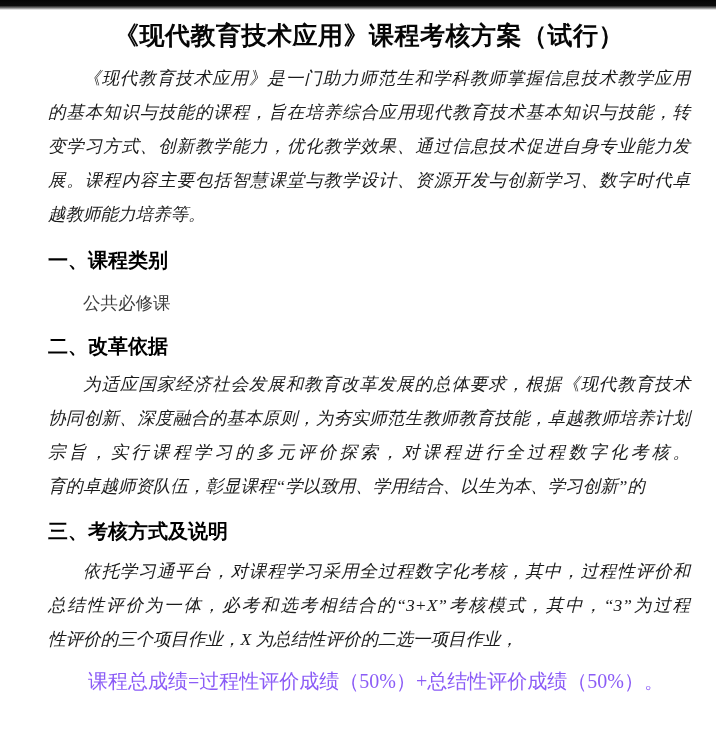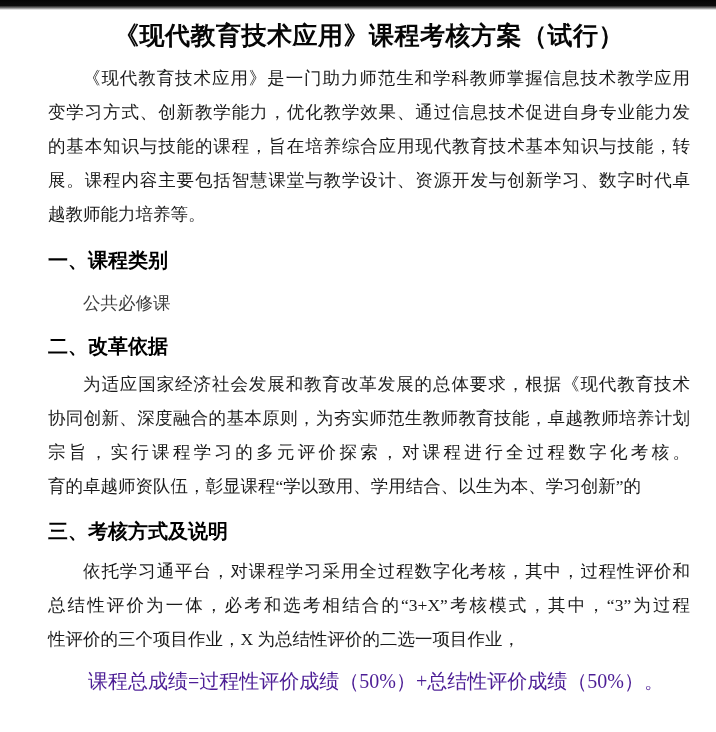--- a/index.html
+++ b/index.html
@@ -39,20 +39,21 @@
   }
   .para {
     margin: 0;
     font-size: 17.5px;
     line-height: 34px;
     color: #1b1b1b;
   }
   .para .doc-line {
     text-align: justify;
     text-align-last: justify;
+    font-style: italic;
   }
   .para .doc-line:last-child {
     text-align-last: left;
   }
   .para .doc-line:first-child {
     text-indent: 2em;
   }
   .para-intro  { margin-top: 8px; }
   .para-body   { margin-top: 7px; }
   .para-method { margin-top: 9px; }
@@ -73,36 +74,36 @@
     padding-left: 2em;
     font-size: 17.5px;
     line-height: 30px;
     color: #3d3d3d;
   }
   .formula {
     margin-top: 10px;
     text-indent: 2em;
     font-size: 20px;
     line-height: 30px;
-    color: #4c1d95;
+    color: #8b5cf6;
   }
 </style>
 </head>
 <body>
 
 <div class="page">
   <div class="top-bar"></div>
   <div class="doc">
 
     <h1 class="doc-title">《现代教育技术应用》课程考核方案（试行）</h1>
 
     <div class="para para-intro">
         <div class="doc-line">《现代教育技术应用》是一门助力师范生和学科教师掌握信息技术教学应用</div>
+        <div class="doc-line">的基本知识与技能的课程，旨在培养综合应用现代教育技术基本知识与技能，转</div>
         <div class="doc-line">变学习方式、创新教学能力，优化教学效果、通过信息技术促进自身专业能力发</div>
-        <div class="doc-line">的基本知识与技能的课程，旨在培养综合应用现代教育技术基本知识与技能，转</div>
         <div class="doc-line">展。课程内容主要包括智慧课堂与教学设计、资源开发与创新学习、数字时代卓</div>
         <div class="doc-line">越教师能力培养等。</div>
       </div>
 
     <h2 class="heading heading-1">一、课程类别</h2>
 
     <div class="course-type">公共必修课</div>
 
     <h2 class="heading heading-2">二、改革依据</h2>
 

